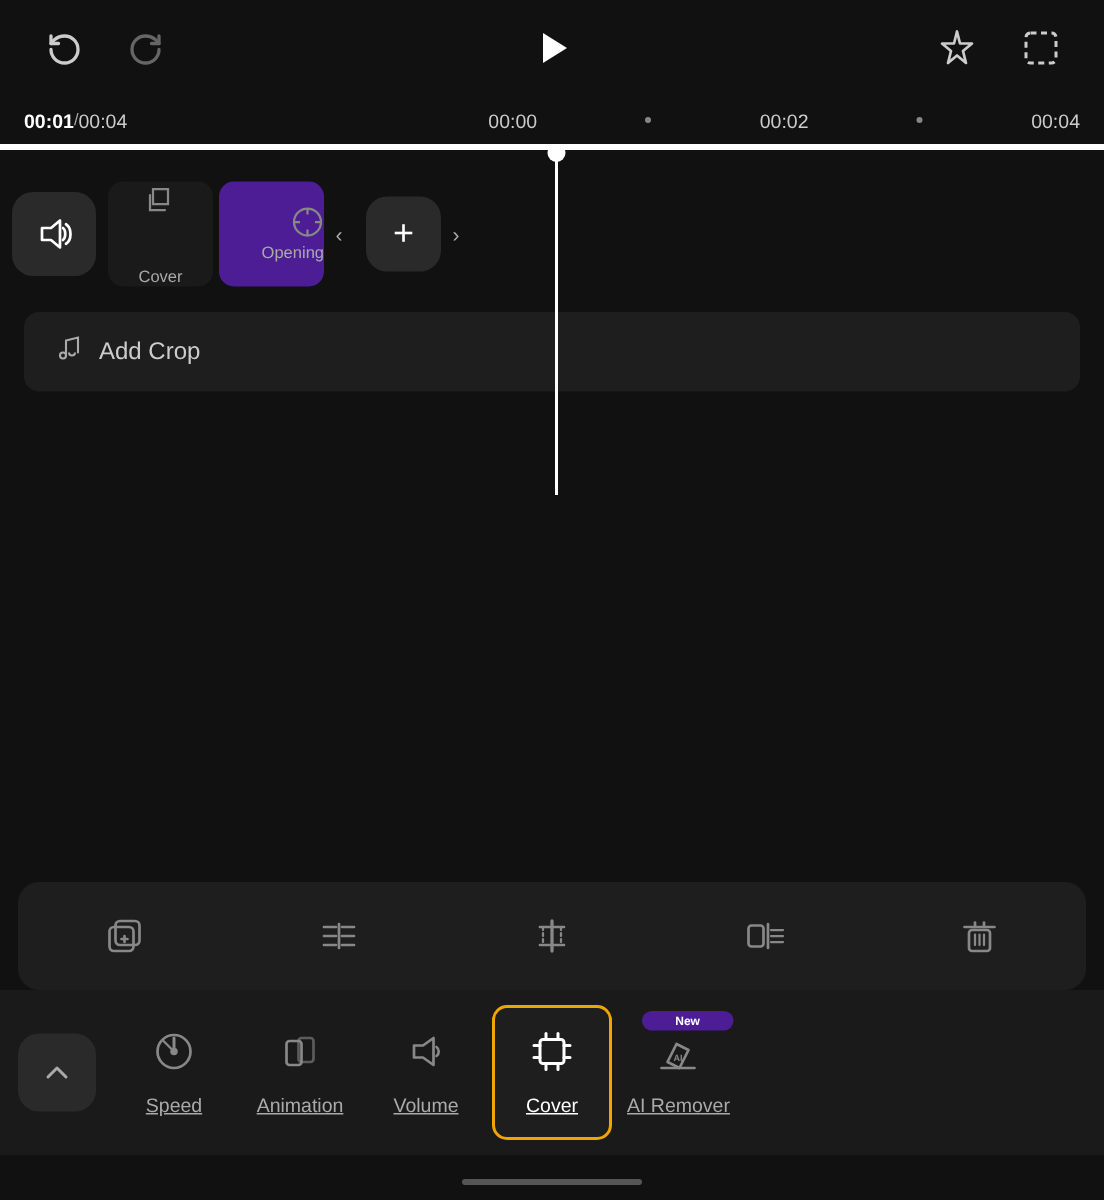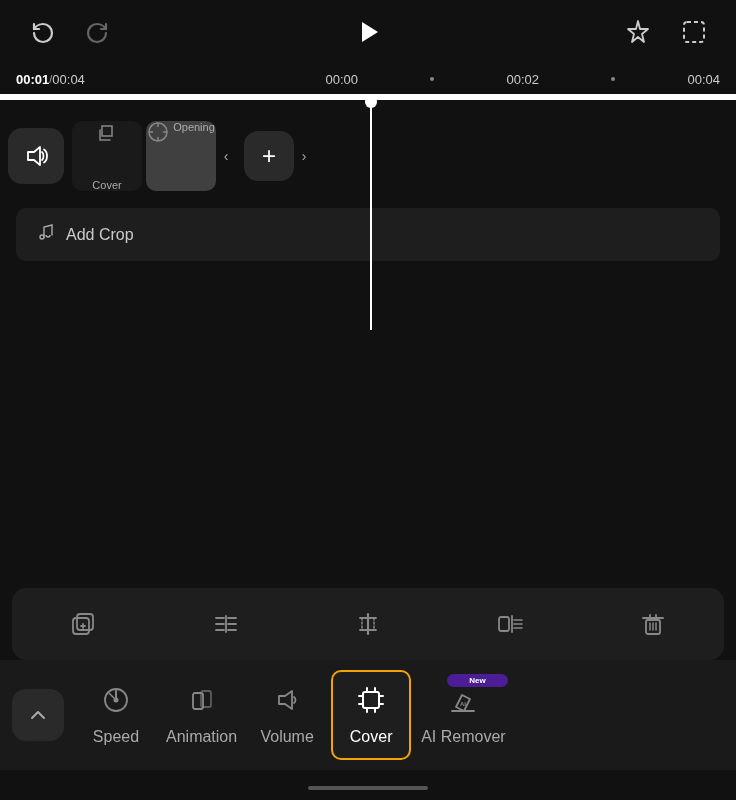--- a/index.html
+++ b/index.html
@@ -37,21 +37,21 @@
     }
 
     
     .timeline-ruler {
       display: flex;
       align-items: center;
       padding: 0 0;
       height: 36px;
       background: #111;
       position: relative;
-      border-bottom: 6px solid #ffffff;
+      border-bottom: 4px solid #ffffff;
     }
     .ruler-labels {
       display: flex;
       width: 100%;
       padding: 0 16px;
       justify-content: space-between;
       align-items: center;
       font-size: 12px;
       color: #888;
     }
@@ -117,24 +117,24 @@
       flex-shrink: 0;
       font-size: 18px;
       color: #aaa;
       gap: 4px;
     }
     .cover-label { font-size: 11px; color: #aaa; margin-top: 29px; }
 
     
     .opening-block {
       width: 70px; height: 70px;
-      background: #404040;
+      background: #4c1d95;
       border-radius: 10px;
-      display: flex; flex-direction: row;
-      align-items: flex-start; justify-content: center;
+      display: flex; flex-direction: column;
+      align-items: flex-end; justify-content: center;
       margin-left: 4px;
       flex-shrink: 0;
       font-size: 20px;
       color: #aaa;
       gap: 4px;
     }
     .opening-label { font-size: 11px; color: #aaa; }
 
     
     .nav-arrow {
@@ -292,22 +292,23 @@
     .bottom-tool-item.active {
       border: 2px solid #f0a500;
       background: #1e1e1e;
     }
     .bottom-tool-icon {
       font-size: 26px;
       color: #aaa;
     }
     .bottom-tool-item.active .bottom-tool-icon { color: #fff; }
     .bottom-tool-label {
-      font-size: 16px;
+      font-size: 13px;
       color: #aaa;
+      text-decoration: underline;
     }
     .bottom-tool-item.active .bottom-tool-label { color: #fff; }
 
     
     .new-badge {
       position: absolute;
       top: 4px; right: 4px;
       background: #4c1d95;
       color: #fff;
       font-size: 9px;

